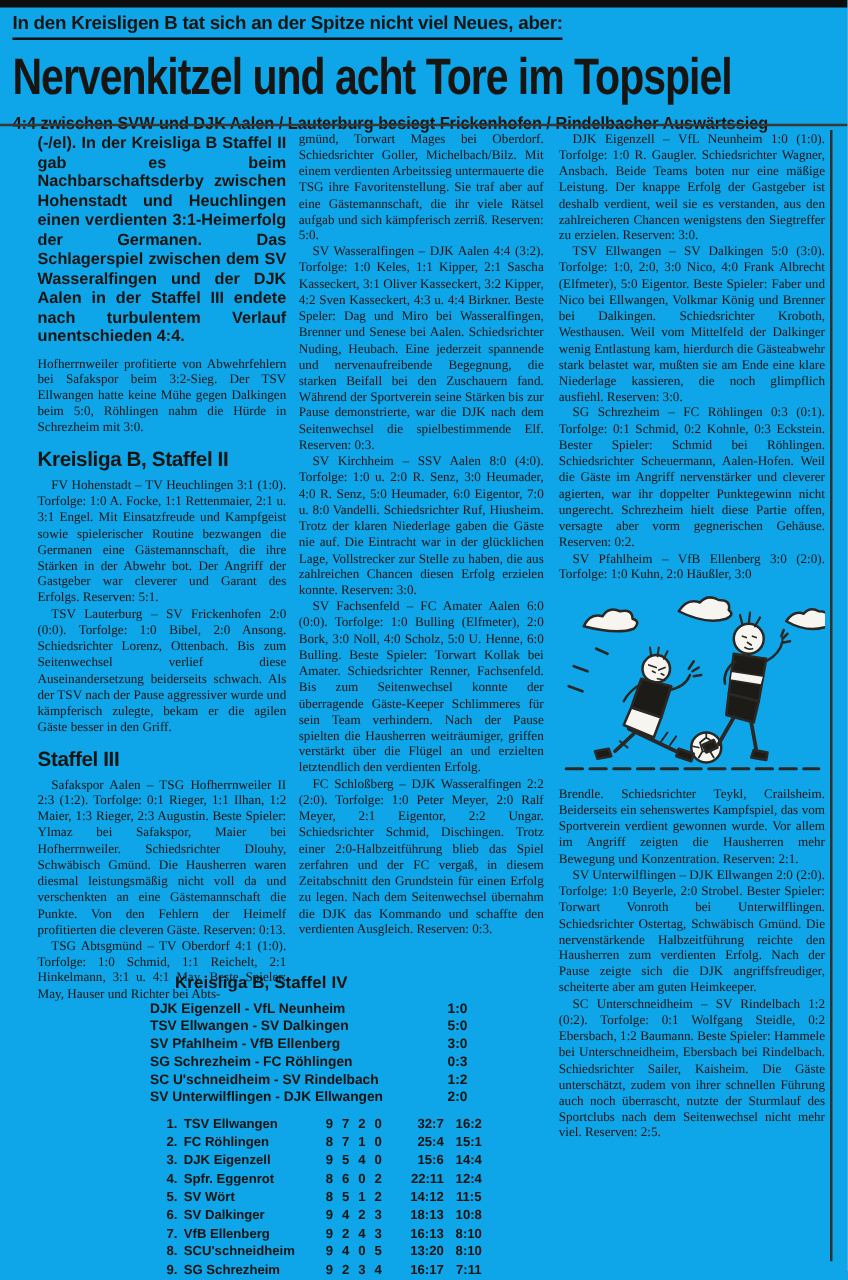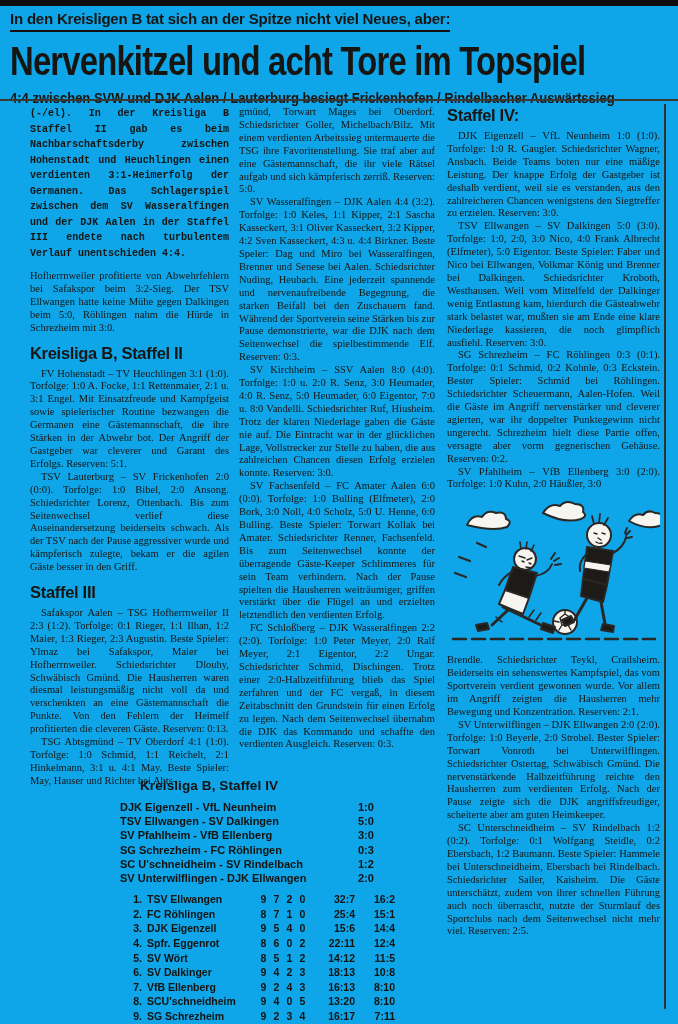--- a/index.html
+++ b/index.html
@@ -28,22 +28,22 @@
   }
   .header-rule{position:absolute; left:0; top:99px; width:678px; height:2px; background:#3a3833;}
   .right-rule{position:absolute; left:664px; top:104px; width:2px; height:905px; background:#33312c;}
 
   .col{position:absolute; top:106px; font-size:10.5px; line-height:12.9px; text-align:justify;}
   #col1{left:30px;  width:199px;}
   #col2{left:239px; width:196px;}
   #col3{left:447px; width:213px;}
 
   .lead{
-    font-family:Liberation Mono, monospace; font-weight:bold;
-    font-size:10px; line-height:15.5px; margin:0 0 9px 0; text-align:justify;
+    font-family:Liberation Sans, sans-serif; font-weight:bold;
+    font-size:13px; line-height:15.5px; margin:0 0 9px 0; text-align:justify;
   }
   .intro{margin:0 0 2px 0;}
   .sec-heading{
     font-family:"Liberation Sans", sans-serif; font-weight:bold;
     font-size:16.5px; line-height:19px; letter-spacing:-0.3px;
     margin:9px 0 5px 0; text-align:left;
   }
   .match{margin:0; text-indent:11px;}
   .cont{margin:0; text-indent:0;}
   .match b{font-weight:normal;}
@@ -60,21 +60,21 @@
   .result-row .pairing{width:238px;}
   .standings{margin-top:7px; padding-left:5px;}
   .stand-row{
     display:grid; grid-template-columns:20px 112px 13px 13px 13px 13px 46px 40px;
     font-size:10.5px; line-height:14.6px;
   }
   .stand-row .pos{text-align:right; padding-right:3px;}
   .stand-row .team{padding-left:2px; white-space:nowrap;}
   .stand-row .n{text-align:center;}
   .stand-row .goals{text-align:right;}
-  .stand-row .pts{text-align:right;}
+  .stand-row .pts{text-align:center;}
 </style>
 </head>
 <body>
 
 <div class="page">
   <div class="top-scan-bar"></div>
 
   <div class="header">
     <div class="kicker">In den Kreisligen B tat sich an der Spitze nicht viel Neues, aber:</div>
     <div class="headline">Nervenkitzel und acht Tore im Topspiel</div>
@@ -96,21 +96,20 @@
 
   <div class="col" id="col2">
     <p class="cont">gmünd, Torwart Mages bei Oberdorf. Schiedsrichter Goller, Michelbach/Bilz. Mit einem verdienten Arbeitssieg untermauerte die TSG ihre Favoritenstellung. Sie traf aber auf eine Gästemannschaft, die ihr viele Rätsel aufgab und sich kämpferisch zerriß. Reserven: 5:0.</p>
     <p class="match"><b>SV Wasseralfingen – DJK Aalen 4:4 (3:2). </b><span>Torfolge: 1:0 Keles, 1:1 Kipper, 2:1 Sascha Kasseckert, 3:1 Oliver Kasseckert, 3:2 Kipper, 4:2 Sven Kasseckert, 4:3 u. 4:4 Birkner. Beste Speler: Dag und Miro bei Wasseralfingen, Brenner und Senese bei Aalen. Schiedsrichter Nuding, Heubach. Eine jederzeit spannende und nervenaufreibende Begegnung, die starken Beifall bei den Zuschauern fand. Während der Sportverein seine Stärken bis zur Pause demonstrierte, war die DJK nach dem Seitenwechsel die spielbestimmende Elf. Reserven: 0:3.</span></p>
     <p class="match"><b>SV Kirchheim – SSV Aalen 8:0 (4:0). </b><span>Torfolge: 1:0 u. 2:0 R. Senz, 3:0 Heumader, 4:0 R. Senz, 5:0 Heumader, 6:0 Eigentor, 7:0 u. 8:0 Vandelli. Schiedsrichter Ruf, Hiusheim. Trotz der klaren Niederlage gaben die Gäste nie auf. Die Eintracht war in der glücklichen Lage, Vollstrecker zur Stelle zu haben, die aus zahlreichen Chancen diesen Erfolg erzielen konnte. Reserven: 3:0.</span></p>
     <p class="match"><b>SV Fachsenfeld – FC Amater Aalen 6:0 (0:0). </b><span>Torfolge: 1:0 Bulling (Elfmeter), 2:0 Bork, 3:0 Noll, 4:0 Scholz, 5:0 U. Henne, 6:0 Bulling. Beste Spieler: Torwart Kollak bei Amater. Schiedsrichter Renner, Fachsenfeld. Bis zum Seitenwechsel konnte der überragende Gäste-Keeper Schlimmeres für sein Team verhindern. Nach der Pause spielten die Hausherren weiträumiger, griffen verstärkt über die Flügel an und erzielten letztendlich den verdienten Erfolg.</span></p>
     <p class="match"><b>FC Schloßberg – DJK Wasseralfingen 2:2 (2:0). </b><span>Torfolge: 1:0 Peter Meyer, 2:0 Ralf Meyer, 2:1 Eigentor, 2:2 Ungar. Schiedsrichter Schmid, Dischingen. Trotz einer 2:0-Halbzeitführung blieb das Spiel zerfahren und der FC vergaß, in diesem Zeitabschnitt den Grundstein für einen Erfolg zu legen. Nach dem Seitenwechsel übernahm die DJK das Kommando und schaffte den verdienten Ausgleich. Reserven: 0:3.</span></p>
   </div>
 
   <div class="col" id="col3">
-    <div class="sec-heading" style="margin-top:0;">Staffel IV:</div>
     <p class="match"><b>DJK Eigenzell – VfL Neunheim 1:0 (1:0). </b><span>Torfolge: 1:0 R. Gaugler. Schiedsrichter Wagner, Ansbach. Beide Teams boten nur eine mäßige Leistung. Der knappe Erfolg der Gastgeber ist deshalb verdient, weil sie es verstanden, aus den zahlreicheren Chancen wenigstens den Siegtreffer zu erzielen. Reserven: 3:0.</span></p>
     <p class="match"><b>TSV Ellwangen – SV Dalkingen 5:0 (3:0). </b><span>Torfolge: 1:0, 2:0, 3:0 Nico, 4:0 Frank Albrecht (Elfmeter), 5:0 Eigentor. Beste Spieler: Faber und Nico bei Ellwangen, Volkmar König und Brenner bei Dalkingen. Schiedsrichter Kroboth, Westhausen. Weil vom Mittelfeld der Dalkinger wenig Entlastung kam, hierdurch die Gästeabwehr stark belastet war, mußten sie am Ende eine klare Niederlage kassieren, die noch glimpflich ausfiehl. Reserven: 3:0.</span></p>
     <p class="match"><b>SG Schrezheim – FC Röhlingen 0:3 (0:1). </b><span>Torfolge: 0:1 Schmid, 0:2 Kohnle, 0:3 Eckstein. Bester Spieler: Schmid bei Röhlingen. Schiedsrichter Scheuermann, Aalen-Hofen. Weil die Gäste im Angriff nervenstärker und cleverer agierten, war ihr doppelter Punktegewinn nicht ungerecht. Schrezheim hielt diese Partie offen, versagte aber vorm gegnerischen Gehäuse. Reserven: 0:2.</span></p>
     <p class="match"><b>SV Pfahlheim – VfB Ellenberg 3:0 (2:0). </b><span>Torfolge: 1:0 Kuhn, 2:0 Häußler, 3:0</span></p>
 
     <div class="cartoon">
       <svg width="213" height="152" viewBox="0 0 213 152" xmlns="http://www.w3.org/2000/svg">
         <g stroke="#2a2825" fill="none" stroke-width="2" stroke-linecap="round" stroke-linejoin="round">
 
           <path d="M20 28 q5 -11 15 -8 q5 -8 14 -4 q10 -2 10 6 q7 2 1 8 q-13 5 -40 -2 z" fill="#f6f5f0"></path>

